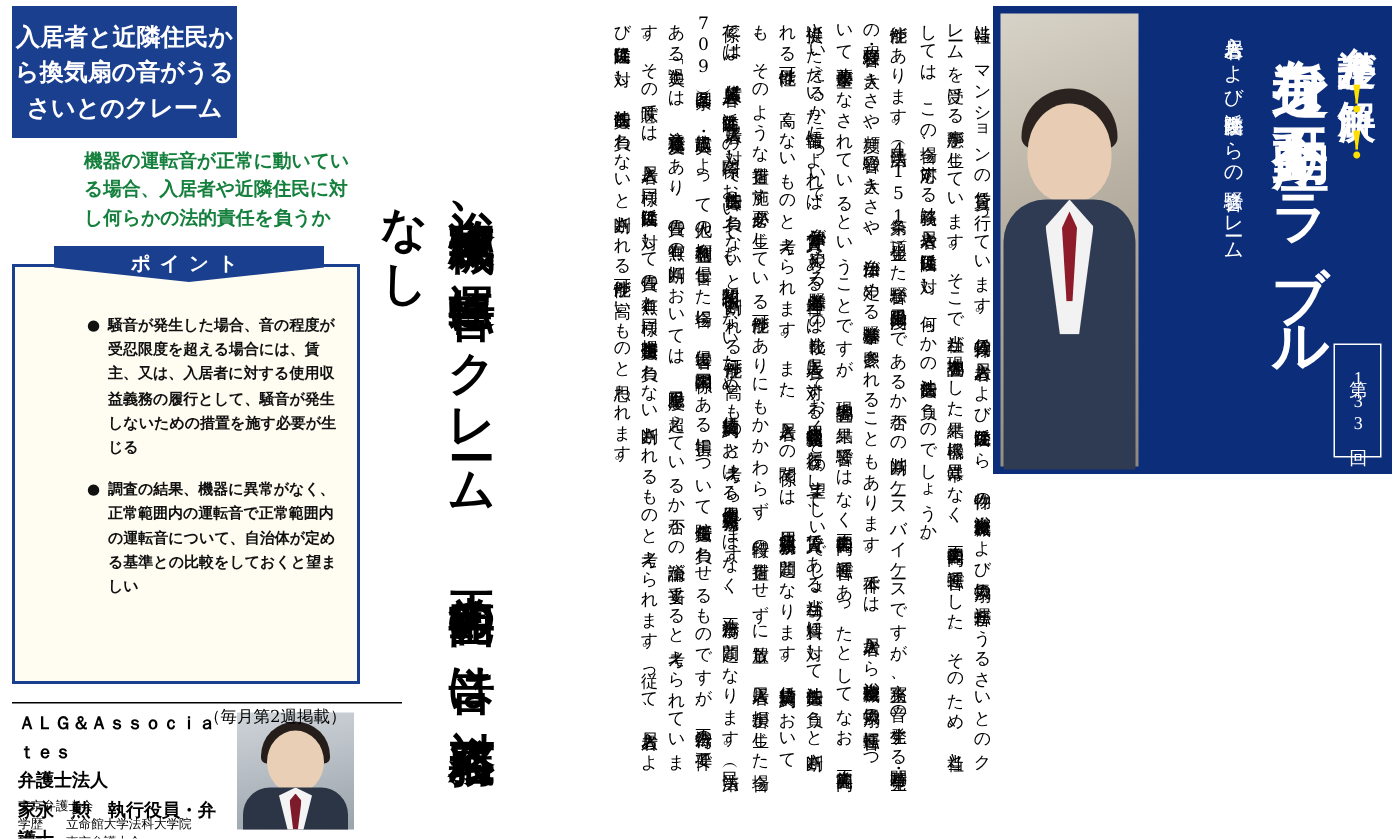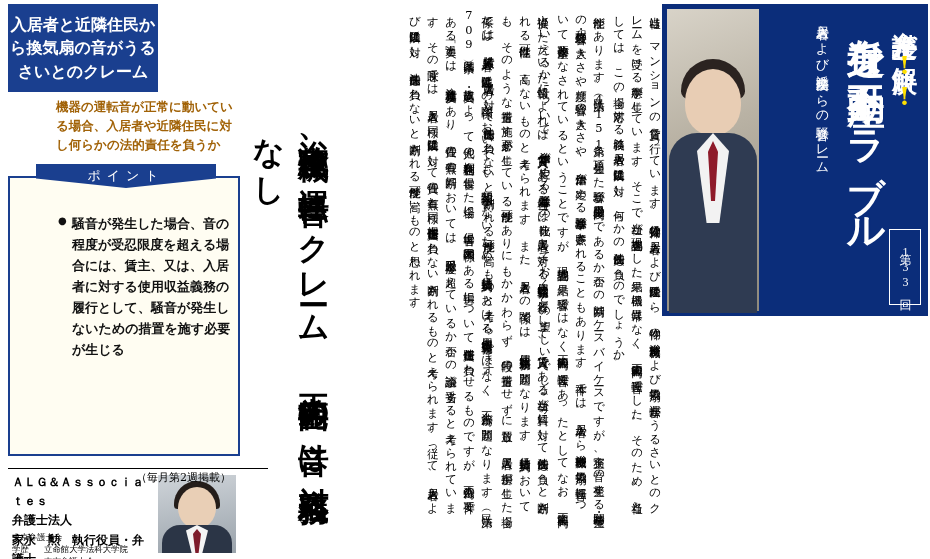--- a/index.html
+++ b/index.html
@@ -99,42 +99,42 @@
     border:2px solid #1a3f8f;border-radius:3px;
     background:#fff;color:#1a3f8f;
     font-weight:bold;font-size:13px;
     display:flex;align-items:center;justify-content:center;
     line-height:1.1;text-align:center;
     font-family:"DejaVu Serif", serif;
   }
   .ronten-text{
     position:absolute;left:48px;top:0;width:184px;
     font-weight:bold;font-size:12.5px;line-height:1.5;
-    color:#a16207;
+    color:#15803d;
     font-family:"DejaVu Serif", serif;
   }
 
   
   .pointbox{
     position:absolute;left:8px;top:176px;width:232px;height:280px;
     border:2px solid #1a3f8f;
     background:#fffdf2;
     box-sizing:border-box;
   }
   .point-head{
     position:absolute;left:26px;top:-14px;width:180px;height:24px;
     background:#1a3f8f;color:#fff;
-    font-weight:normal;font-size:13px;letter-spacing:6px;
+    font-weight:bold;font-size:13px;letter-spacing:6px;
     display:flex;align-items:center;justify-content:center;
     font-family:"DejaVu Serif", serif;
     clip-path:polygon(0 0,100% 0,100% 60%,50% 100%,0 60%);
   }
   .point-list{
     position:absolute;left:8px;top:22px;right:6px;
-    font-size:13px;line-height:1.62;font-weight:bold;color:#111;
+    font-size:10px;line-height:1.62;font-weight:bold;color:#111;
     font-family:"DejaVu Serif", serif;
   }
   .point-list li{
     list-style:none;margin:0 0 12px 0;padding:0 0 0 14px;position:relative;
     text-indent:0;
   }
   .point-list li:before{
     content:"\25CF";position:absolute;left:0;top:0;font-size:10px;
   }
 
@@ -221,20 +221,21 @@
   <div class="headline">入居者と近隣住民から換気扇の音がうるさいとのクレーム</div>
 
   <div class="ronten-wrap">
     <div class="ronten-text">機器の運転音が正常に動いている場合、入居者や近隣住民に対し何らかの法的責任を負うか</div>
   </div>
 
   <div class="pointbox">
     <div class="point-head">ポイント</div>
     <ul class="point-list">
       <li>騒音が発生した場合、音の程度が受忍限度を超える場合には、賃主、又は、入居者に対する使用収益義務の履行として、騒音が発生しないための措置を施す必要が生じる</li>
+      <li>調査の結果、機器に異常がなく、正常範囲内の運転音で正常範囲内の運転音について、自治体が定める基準との比較をしておくと望ましい</li>
     </ul>
   </div>
 
   <div class="profile">
     <div class="prof-name">
       <div>ＡＬＧ＆Ａｓｓｏｃｉａｔｅｓ</div>
       <div>弁護士法人</div>
       <div>家永　勲　執行役員・弁護士</div>
     </div>
     <div class="prof-photo">

